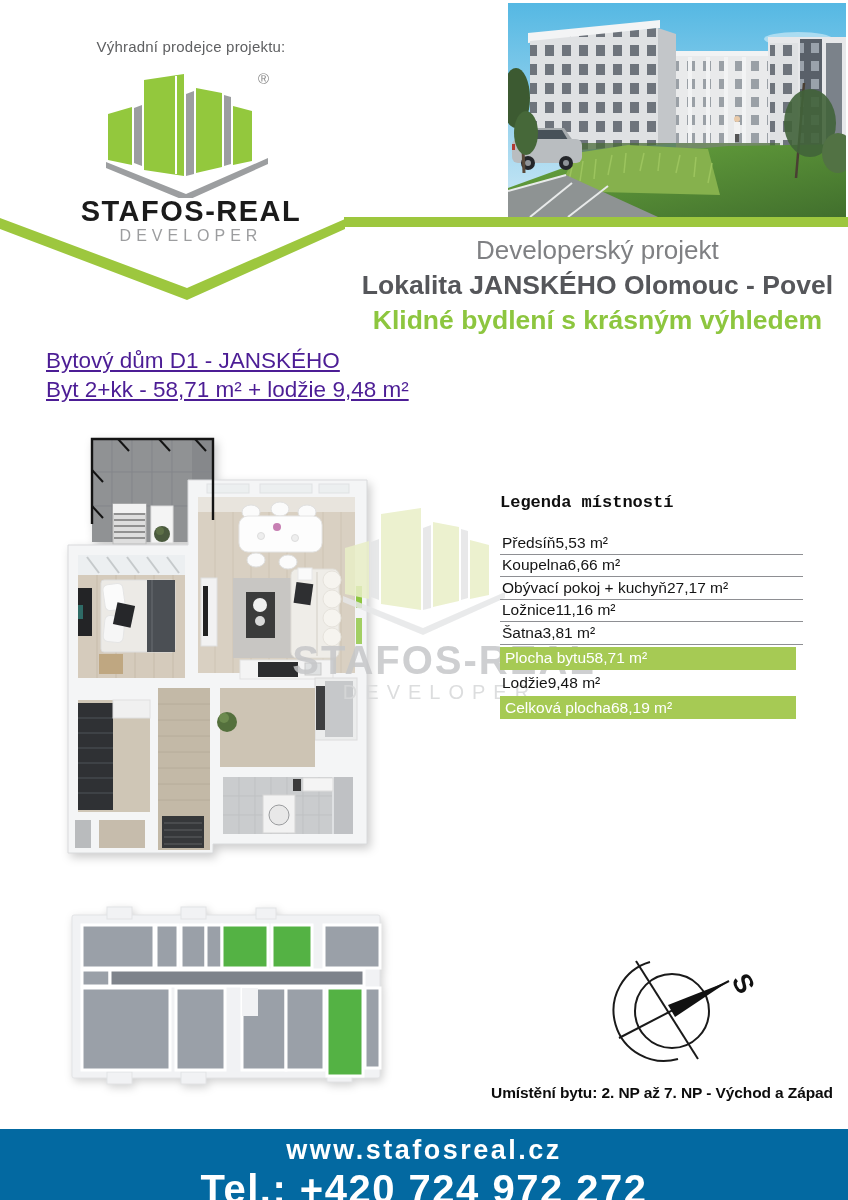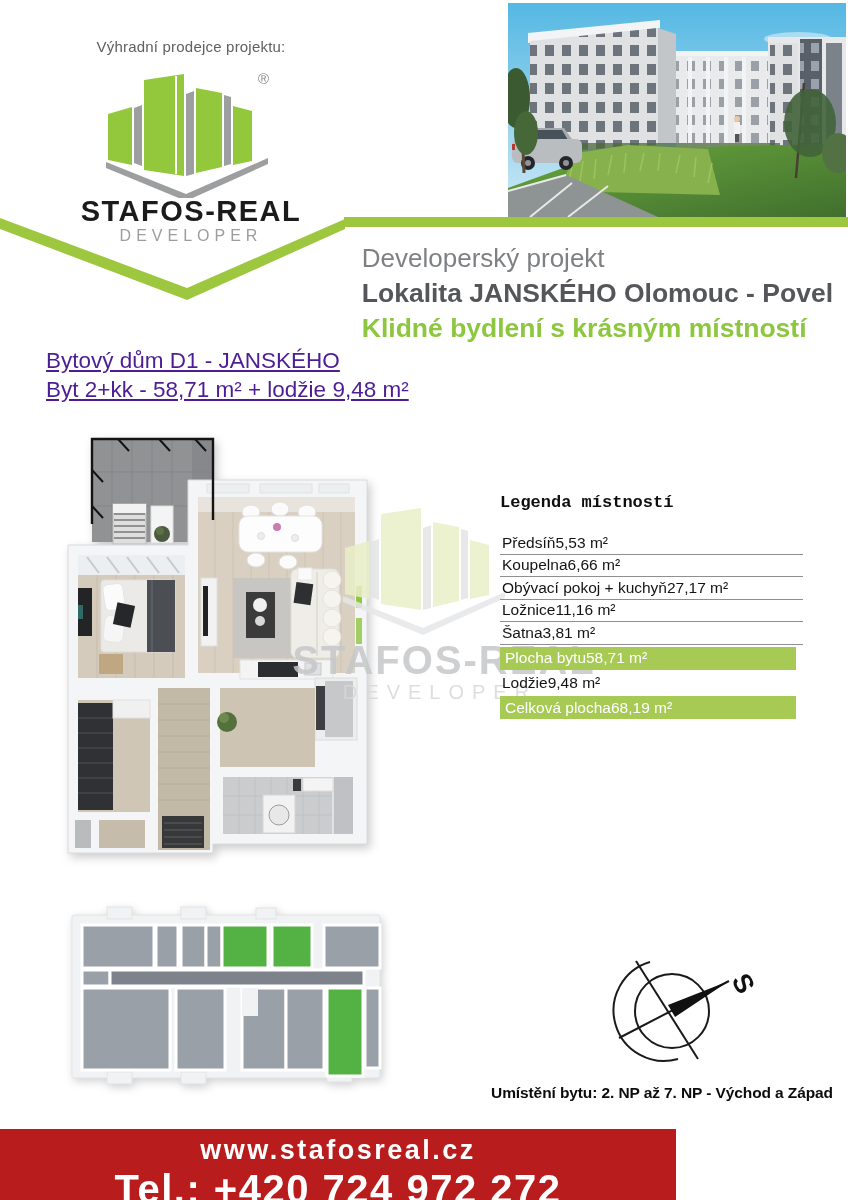--- a/index.html
+++ b/index.html
@@ -15,21 +15,21 @@
   .brand-sub{position:absolute;left:48px;top:227px;width:286px;text-align:center;
              font-size:16px;font-weight:400;color:#9c9d9f;letter-spacing:5px;}
 
   
   .band-svg{position:absolute;left:0;top:208px;width:848px;height:100px;}
 
   
   .photo{position:absolute;left:508px;top:3px;width:338px;height:214px;overflow:hidden;}
 
   
-  .hdr{position:absolute;right:15px;top:233px;text-align:left;line-height:35px;margin-top:8px;}
+  .hdr{position:absolute;right:15px;top:233px;text-align:center;line-height:35px;}
   .hdr .l1{font-size:26px;color:#7f8083;font-weight:400;}
   .hdr .l2{font-size:26.5px;color:#55565a;font-weight:700;}
   .hdr .l3{font-size:26.5px;color:#8dc63f;font-weight:700;}
 
   
   .apt{position:absolute;left:46px;top:346px;line-height:29px;color:#4c1d95;text-decoration:underline;}
   .apt .a1{font-size:22.5px;}
   .apt .a2{font-size:22.5px;}
 
   
@@ -51,21 +51,21 @@
   .lrow.nb{border-bottom:none;}
 
   
   .overview{position:absolute;left:60px;top:898px;width:330px;height:200px;}
   .overview svg{filter:drop-shadow(2px 3px 4px rgba(0,0,0,.18));}
   .compass{position:absolute;left:605px;top:948px;width:165px;height:128px;}
   .placement{position:absolute;right:15px;top:1084px;font-size:15.5px;font-weight:700;
              color:#0c0c0c;letter-spacing:-.1px;margin-left:48px;}
 
   
-  .footer{position:absolute;left:0;top:1129px;width:676px;height:71px;background:#b91c1c;
+  .footer{position:absolute;left:0;top:1129px;width:848px;height:71px;background:#0369a1;
           text-align:center;color:#fff;}
   .footer .web{margin-top:6px;font-size:27px;font-weight:800;letter-spacing:2.5px;}
   .footer .tel{margin-top:1px;font-size:40px;font-weight:800;letter-spacing:1.5px;}
 </style>
 </head>
 <body>
 
 <div class="page">
 
   <div class="seller-label">Výhradní prodejce projektu:</div>
@@ -182,21 +182,21 @@
         <circle cx="229" cy="116" r="3" fill="#e8c9a8"></circle>
         <rect x="226" y="119" width="6" height="12" fill="#f2f2f2"></rect>
         <rect x="227" y="131" width="4" height="8" fill="#555"></rect>
       </g>
     </svg>
   </div>
 
   <div class="hdr">
     <div class="l1">Developerský projekt</div>
     <div class="l2">Lokalita JANSKÉHO Olomouc - Povel</div>
-    <div class="l3">Klidné bydlení s krásným místností</div>
+    <div class="l3">Klidné bydlení s krásným výhledem</div>
   </div>
 
   <div class="apt">
     <div class="a1">Bytový dům D1 - JANSKÉHO</div>
     <div class="a2">Byt 2+kk - 58,71 m² + lodžie 9,48 m²</div>
   </div>
 
   <div class="plan">
     <svg viewBox="0 0 410 480" width="410" height="480">
 

